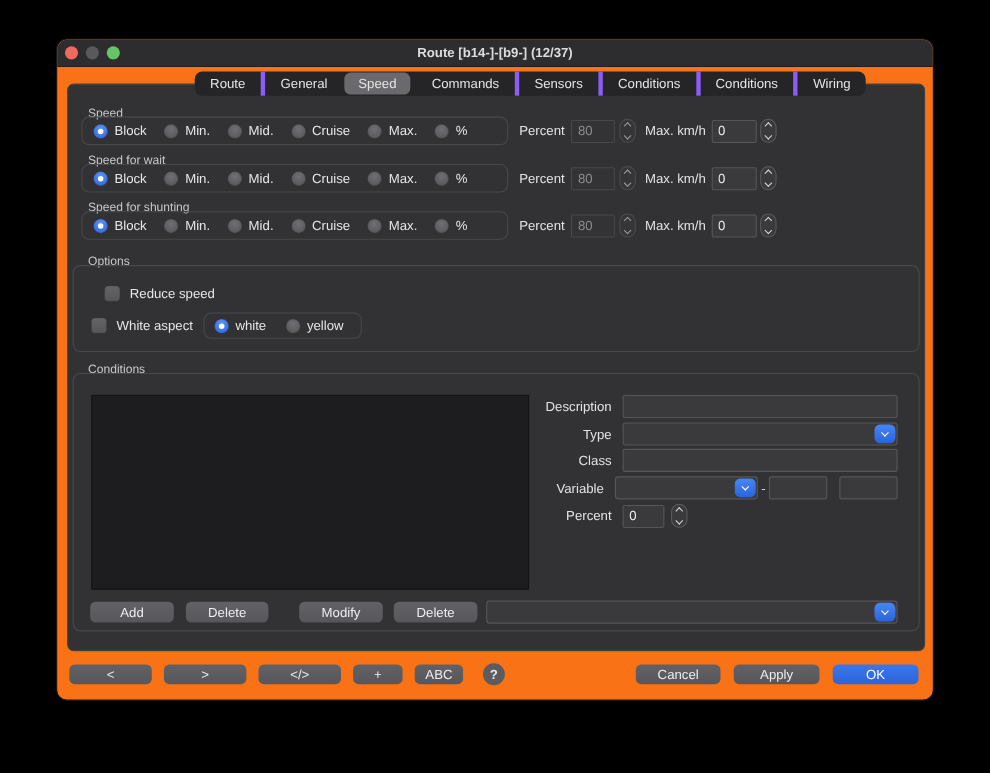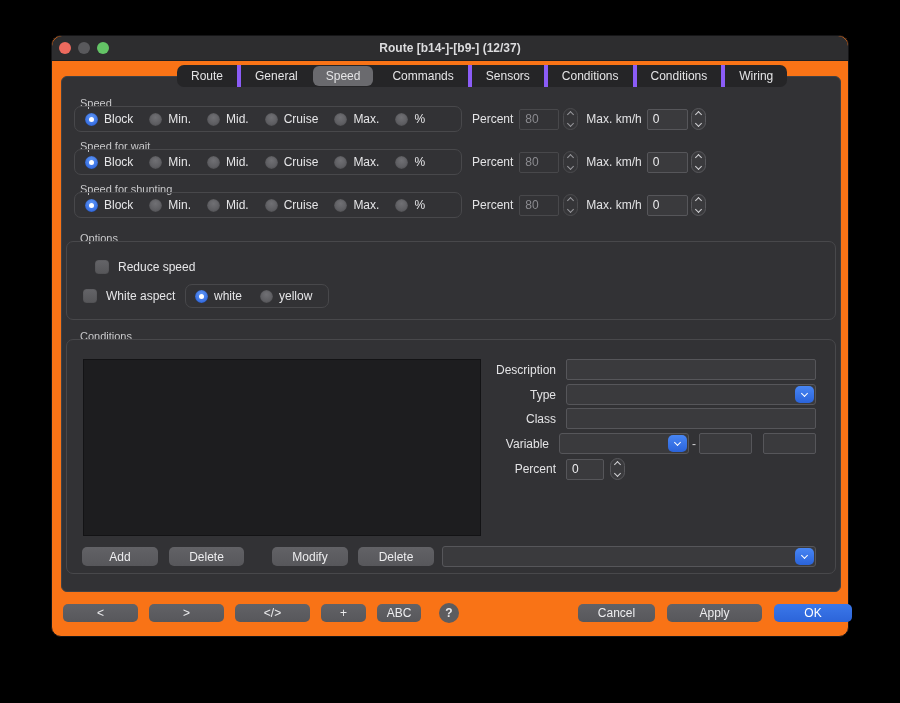--- a/index.html
+++ b/index.html
@@ -353,17 +353,17 @@
   <div class="footer-left">
     <div class="btn fbtn" style="width:75px">&lt;</div>
     <div class="btn fbtn" style="width:75px">&gt;</div>
     <div class="btn fbtn" style="width:75px">&lt;/&gt;</div>
     <div class="btn fbtn" style="width:45px">+</div>
     <div class="btn fbtn" style="width:44px">ABC</div>
     <div class="helpbtn">?</div>
   </div>
   <div class="footer-right">
     <div class="btn fbtn" style="width:77px">Cancel</div>
-    <div class="btn fbtn" style="width:95px">Apply</div>
+    <div class="btn fbtn" style="width:78px">Apply</div>
     <div class="btn fbtn okbtn" style="width:78px">OK</div>
   </div>
 
 </div>
 
 </body></html>

